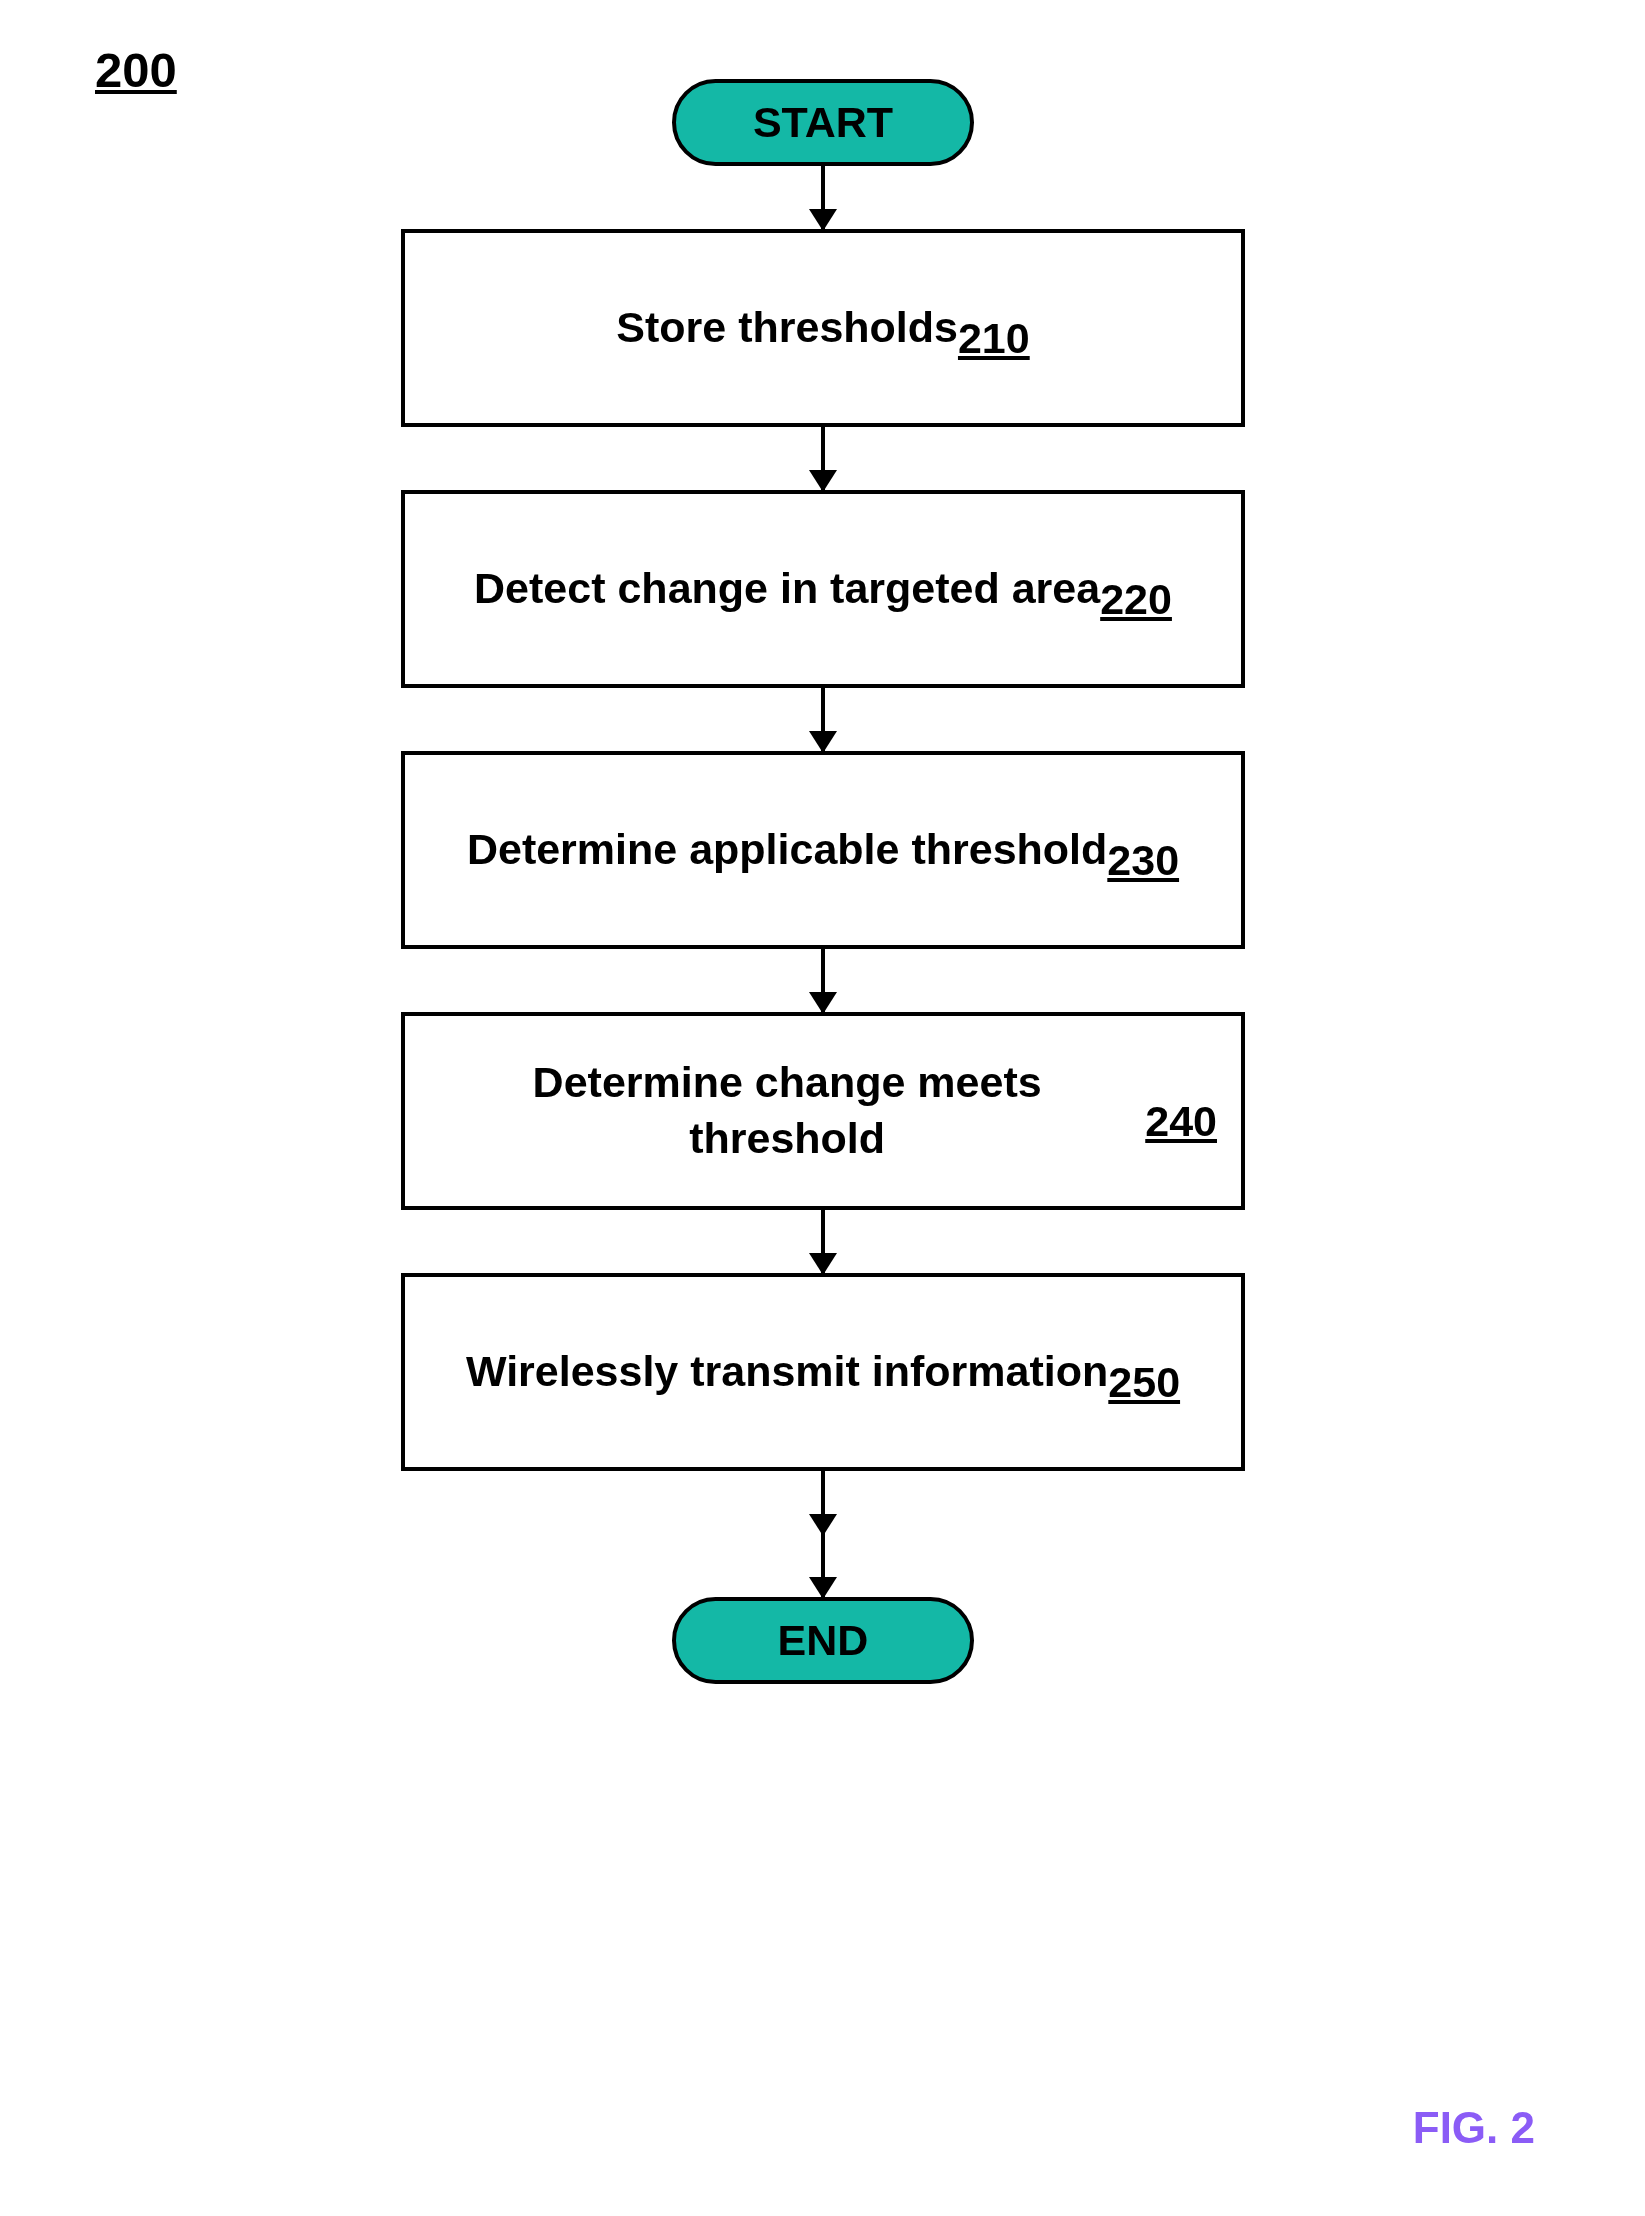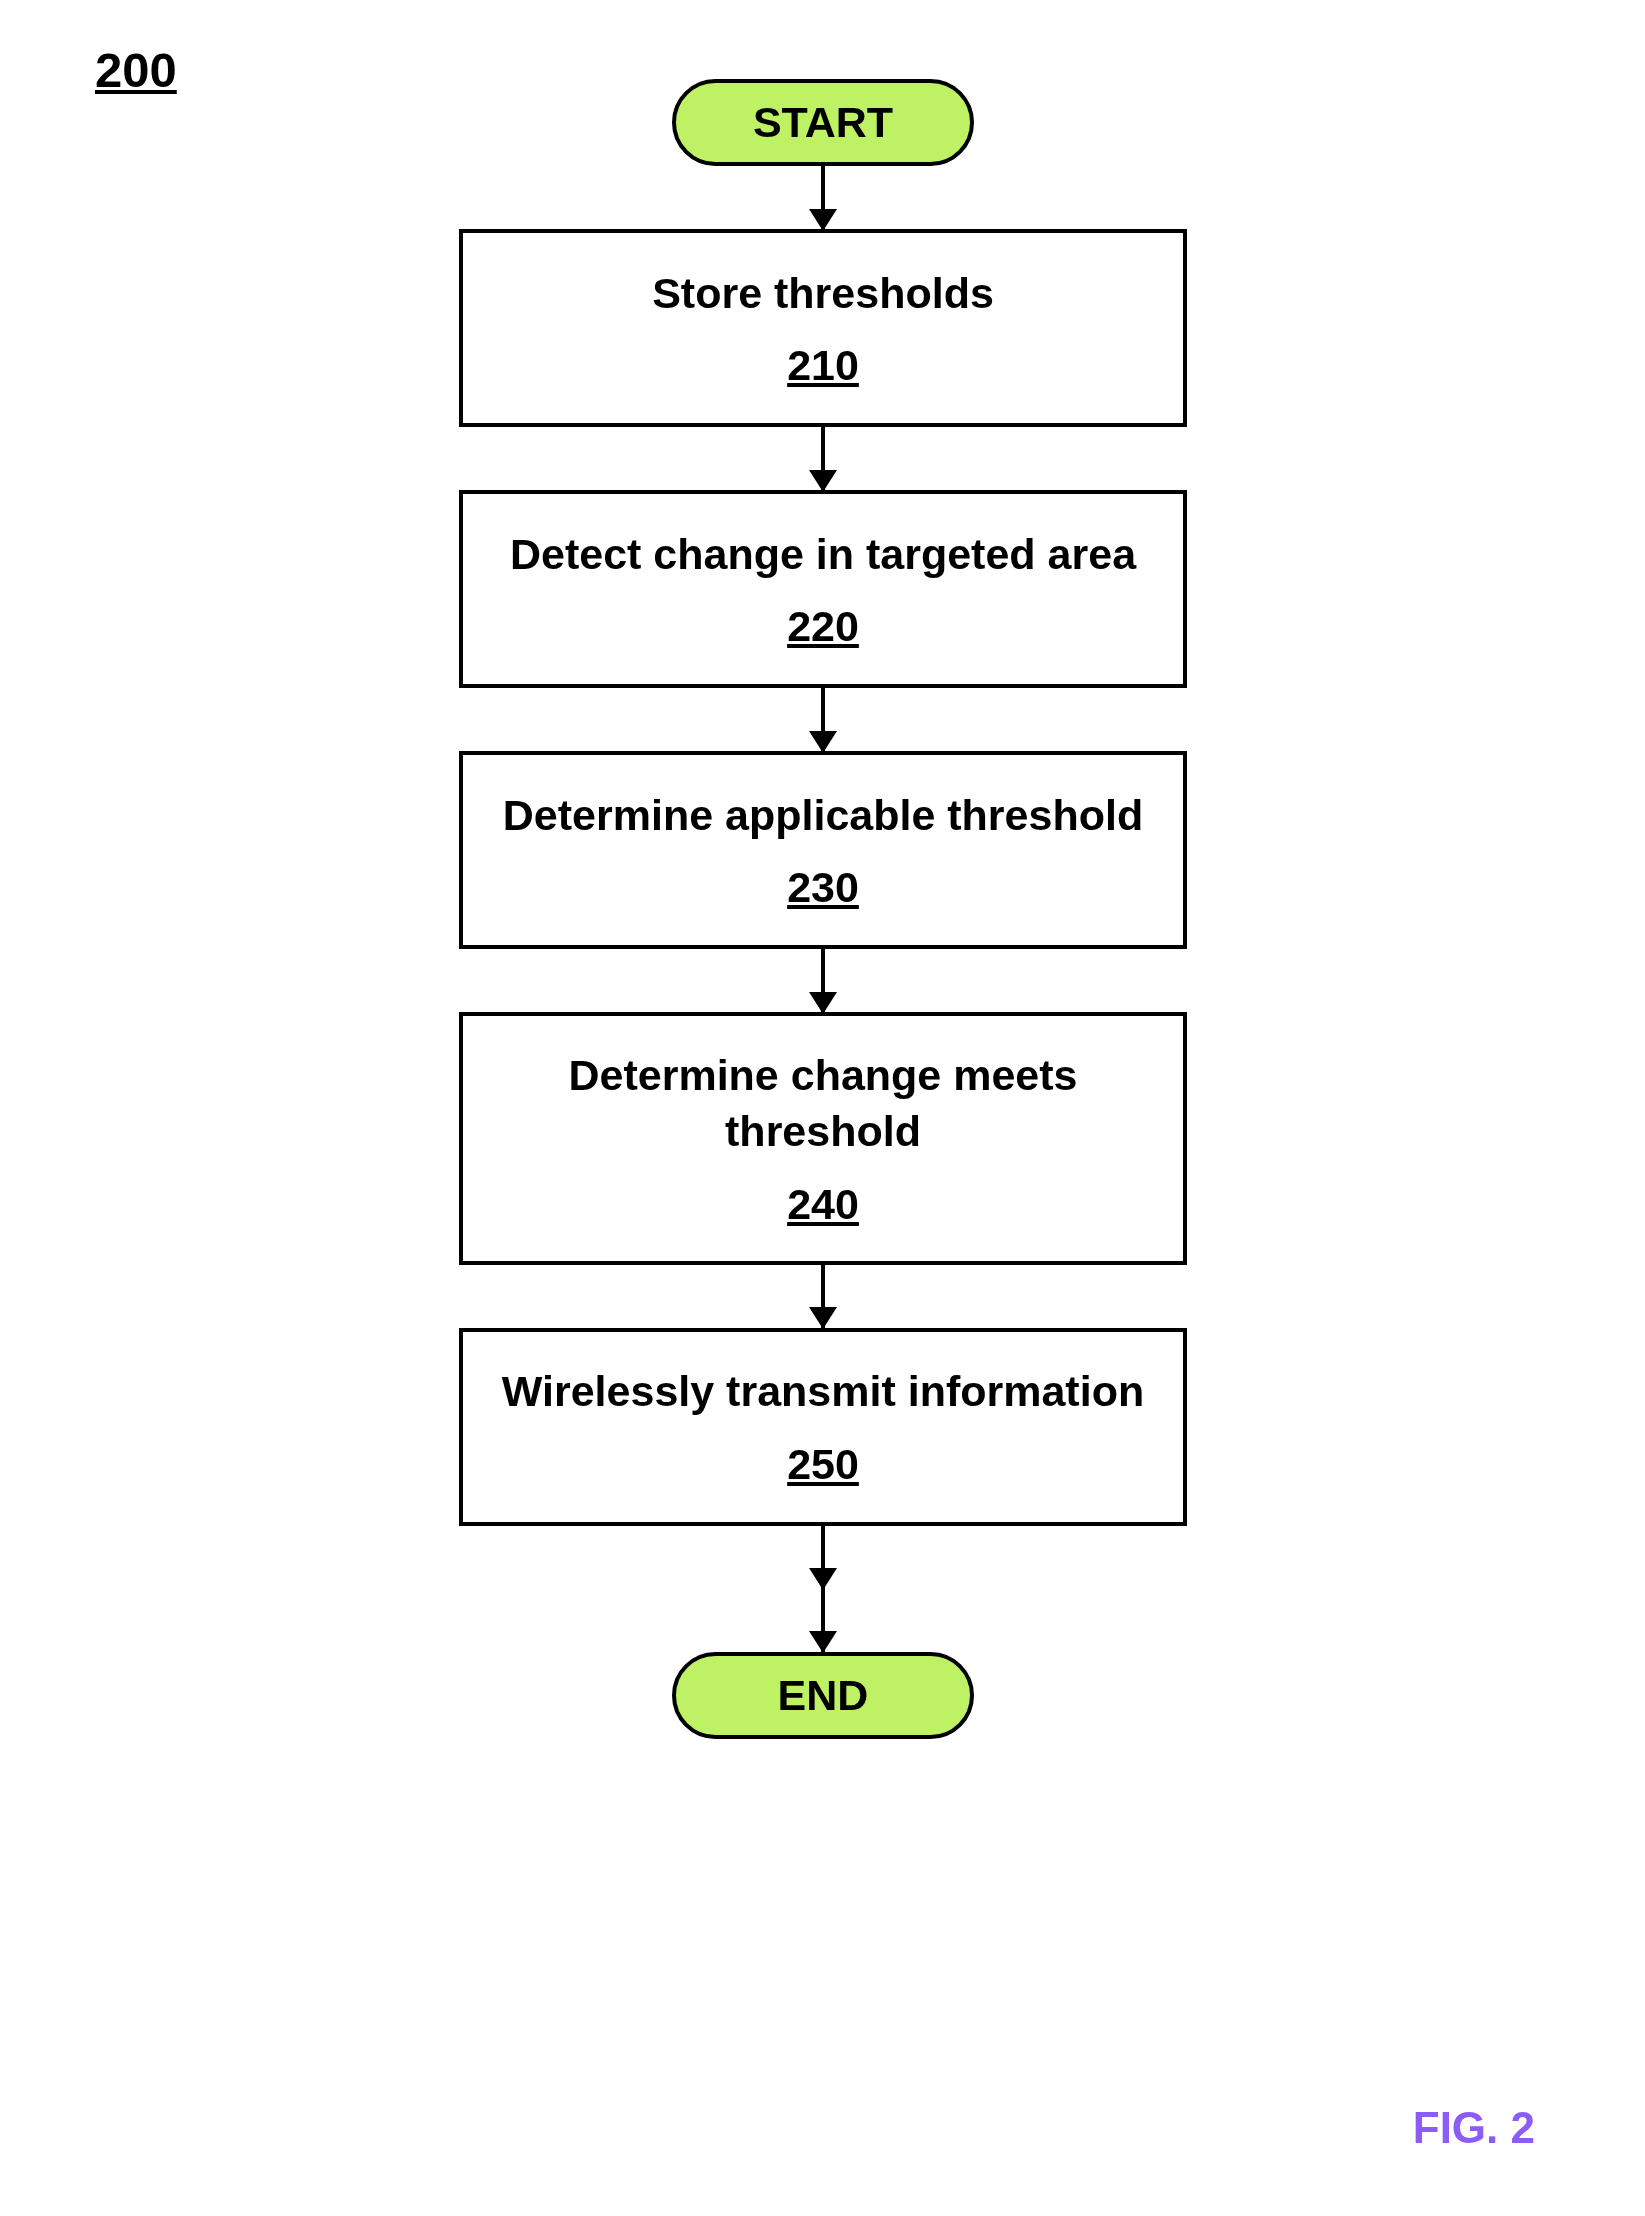--- a/index.html
+++ b/index.html
@@ -45,35 +45,34 @@
     }
 
     .start-end-box {
       width: 302px;
       height: 87px;
       border: 4px solid #000000;
       border-radius: 44px;
       display: flex;
       align-items: center;
       justify-content: center;
-      background: #bef264;
+      background: #14b8a6;
     }
 
     .start-end-box span {
       font-size: 43px;
       font-weight: bold;
       color: #000000;
     }
 
     .process-box {
-      width: 728px;
+      width: 844px;
       border: 4px solid #000000;
       background: #ffffff;
       display: flex;
-      flex-direction: column;
       align-items: center;
       justify-content: center;
       padding: 32px 24px;
       min-height: 198px;
     }
 
     .process-box .box-title {
       font-size: 43px;
       font-weight: bold;
       color: #000000;

